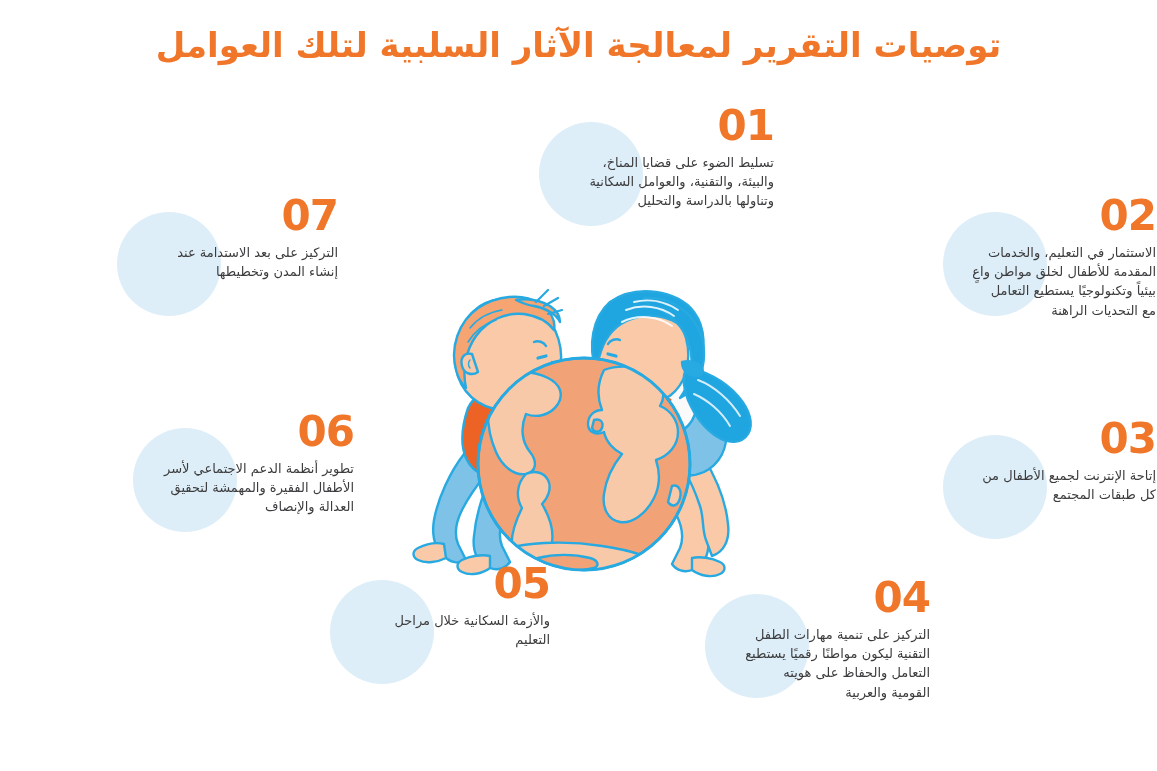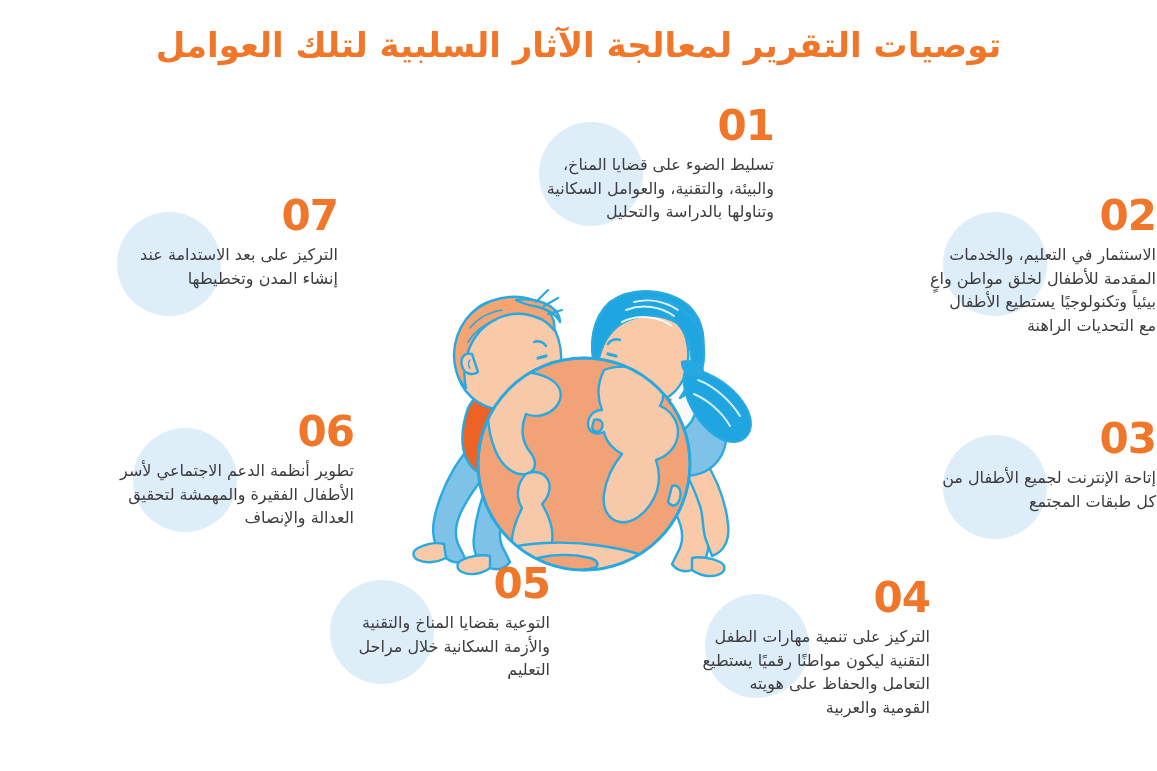--- a/index.html
+++ b/index.html
@@ -73,21 +73,21 @@
     color: #F0762A;
     font-size: 42px;
     font-weight: bold;
     letter-spacing: -1px;
     direction: ltr;
   }
   .body {
     position: relative;
     z-index: 2;
     color: #3C3C3E;
-    font-size: 16px;
+    font-size: 13px;
     line-height: 1.48;
     direction: rtl;
     margin-top: 1px;
   }
   .body span { display: block; }
 
   
   #item-01 { top: 100px;  left: 408px; width: 366px; }
   #item-02 { top: 190px;  left: 834px; width: 322px; }
   #item-03 { top: 413px;  left: 834px; width: 322px; }
@@ -127,21 +127,21 @@
   </div>
 
   <div class="item" id="item-02">
     <div class="num-wrap">
       <span class="blob"></span>
       <span class="num">02</span>
     </div>
     <div class="body">
       <span>الاستثمار في التعليم، والخدمات</span>
       <span>المقدمة للأطفال لخلق مواطن واعٍ</span>
-      <span>بيئياً وتكنولوجيًا يستطيع الأطفال</span>
+      <span>بيئياً وتكنولوجيًا يستطيع التعامل</span>
       <span>مع التحديات الراهنة</span>
     </div>
   </div>
 
   <div class="item" id="item-03">
     <div class="num-wrap">
       <span class="blob"></span>
       <span class="num">03</span>
     </div>
     <div class="body">
@@ -162,21 +162,20 @@
       <span>القومية والعربية</span>
     </div>
   </div>
 
   <div class="item" id="item-05">
     <div class="num-wrap">
       <span class="blob"></span>
       <span class="num">05</span>
     </div>
     <div class="body">
-      <span>التوعية بقضايا المناخ والتقنية</span>
       <span>والأزمة السكانية خلال مراحل</span>
       <span>التعليم</span>
     </div>
   </div>
 
   <div class="item" id="item-06">
     <div class="num-wrap">
       <span class="blob"></span>
       <span class="num">06</span>
     </div>

